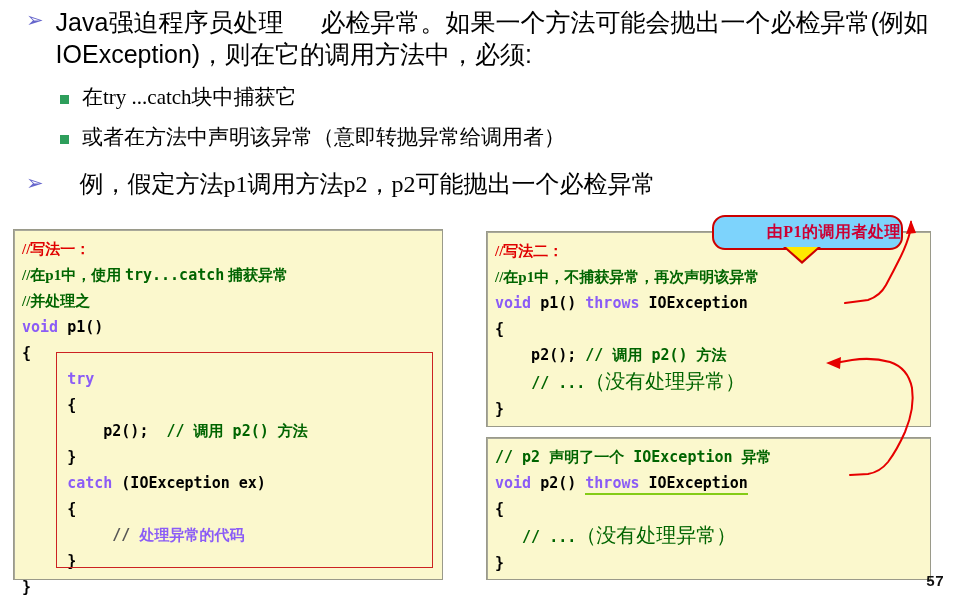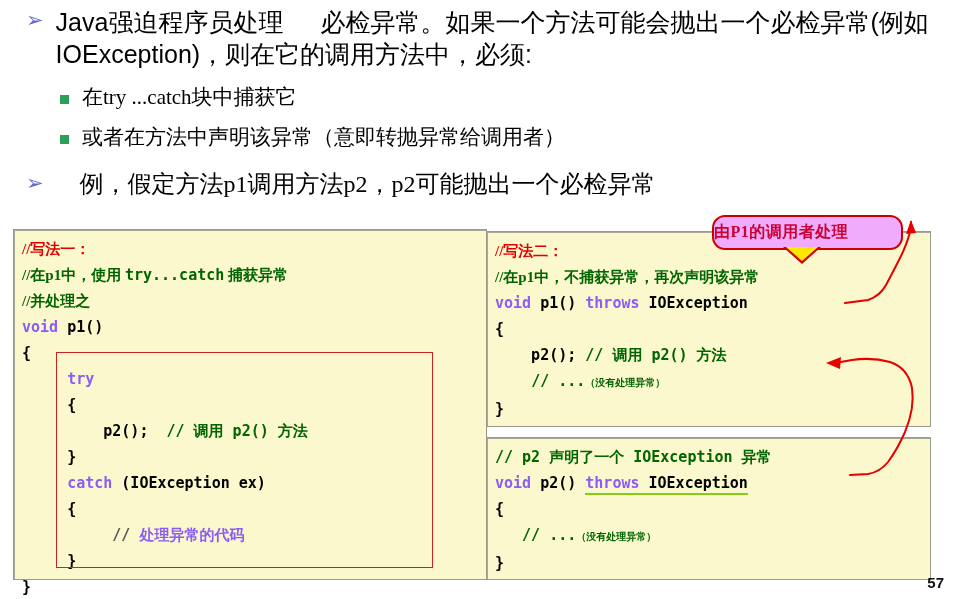--- a/index.html
+++ b/index.html
@@ -57,36 +57,36 @@
     color:#000;
     white-space:pre;
     font-weight:bold;
   }
   pre.code .cm   { color:#006400; }       
   pre.code .cmr  { color:#e00000; }       
   pre.code .kw   { color:#8b5cf6; }       
   pre.code .gray { color:#555555; font-weight:bold; }
   pre.code .cn   { font-family:"Liberation Serif", serif; font-weight:bold; }
   pre.code .cn-gray { font-family:"Liberation Serif", serif; color:#8b5cf6; font-weight:bold;}
-  pre.code .small-cn { font-family:"Liberation Serif", serif; font-size:10px; font-weight:bold;}
+  pre.code .small-cn { font-family:"Liberation Serif", serif; font-size:20px; font-weight:normal;}
   pre.code .ul { border-bottom:2px solid #84cc16; padding-bottom:1px; }
 
   
   #try-catch-outline {
     position:absolute; border:1.5px solid #cc2222;
     pointer-events:none;
   }
 
   
   #callout {
     position:absolute;
-    background:#f0abfc;
+    background:#7dd3fc;
     border:2.5px solid #cc0000;
     border-radius:13px;
-    display:flex; align-items:center; justify-content:flex-start;
+    display:flex; align-items:center; justify-content:flex-end;
   }
   #callout .ctext {
     color:#cc0033; font-size:16px; font-weight:bold;
     font-family:"Liberation Serif", serif;
     letter-spacing:0.5px; white-space:nowrap;
   }
   #callout-tail {
     position:absolute;
     width:0;height:0;
     border-left:16px solid transparent;
@@ -98,21 +98,21 @@
     width:0;height:0;
     border-left:19px solid transparent;
     border-right:19px solid transparent;
     border-top:17px solid #cc0000;
   }
 
   
   #pagenum {
     position:absolute; right:16px; bottom:8px;
     font-size:15px; font-weight:bold; color:#111;
-    font-family:Liberation Sans, sans-serif;
+    font-family:Liberation Mono, monospace;
   }
 
   svg.overlay { position:absolute; left:0; top:0; width:960px; height:599px; pointer-events:none; }
 </style>
 </head>
 <body>
 
 <div id="bullets">
 
   <div class="b1" style="left:26px; top:6px; width:905px;">
@@ -129,21 +129,21 @@
     <span class="b2-marker"></span>
     <span class="b2-text">在try ...catch块中捕获它</span>
   </div>
 
   <div class="b1" style="left:26px; top:169px; width:905px;">
     <span class="b1-marker">➢</span>
     <span class="b1-text b3-text">例，假定方法p1调用方法p2，p2可能抛出一个必检异常</span>
   </div>
 </div>
 
-<div class="codebox" id="box-left" style="left:13px; top:229px; width:474px; height:351px;">
+<div class="codebox" id="box-left" style="left:13px; top:229px; width:430px; height:351px;">
   <div class="pad">
     <pre class="code"><span class="cmr cn">//写法一：</span>
 <span class="cm cn">//在p1中，使用 <span style="font-family:'DejaVu Sans Mono',monospace;">try...catch</span> 捕获异常</span>
 <span class="cm cn">//并处理之</span>
 <span class="kw">void</span> p1()
 {
      <span class="kw">try</span>
      {
          p2();  <span class="cm">// <span class="cn">调用</span> p2() <span class="cn">方法</span></span>
      }

